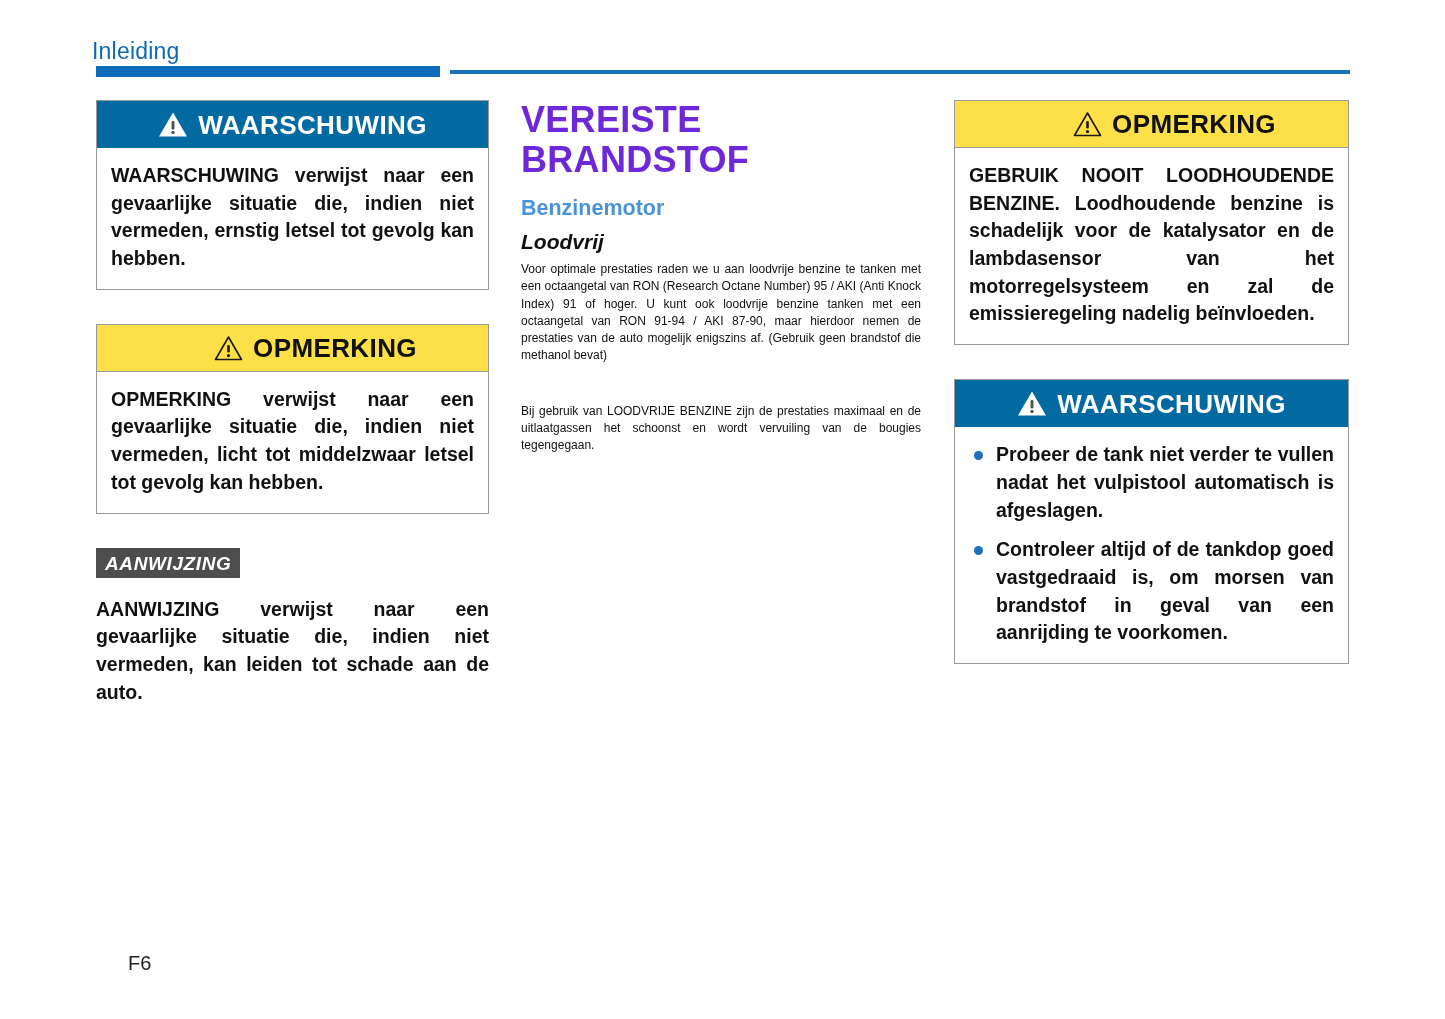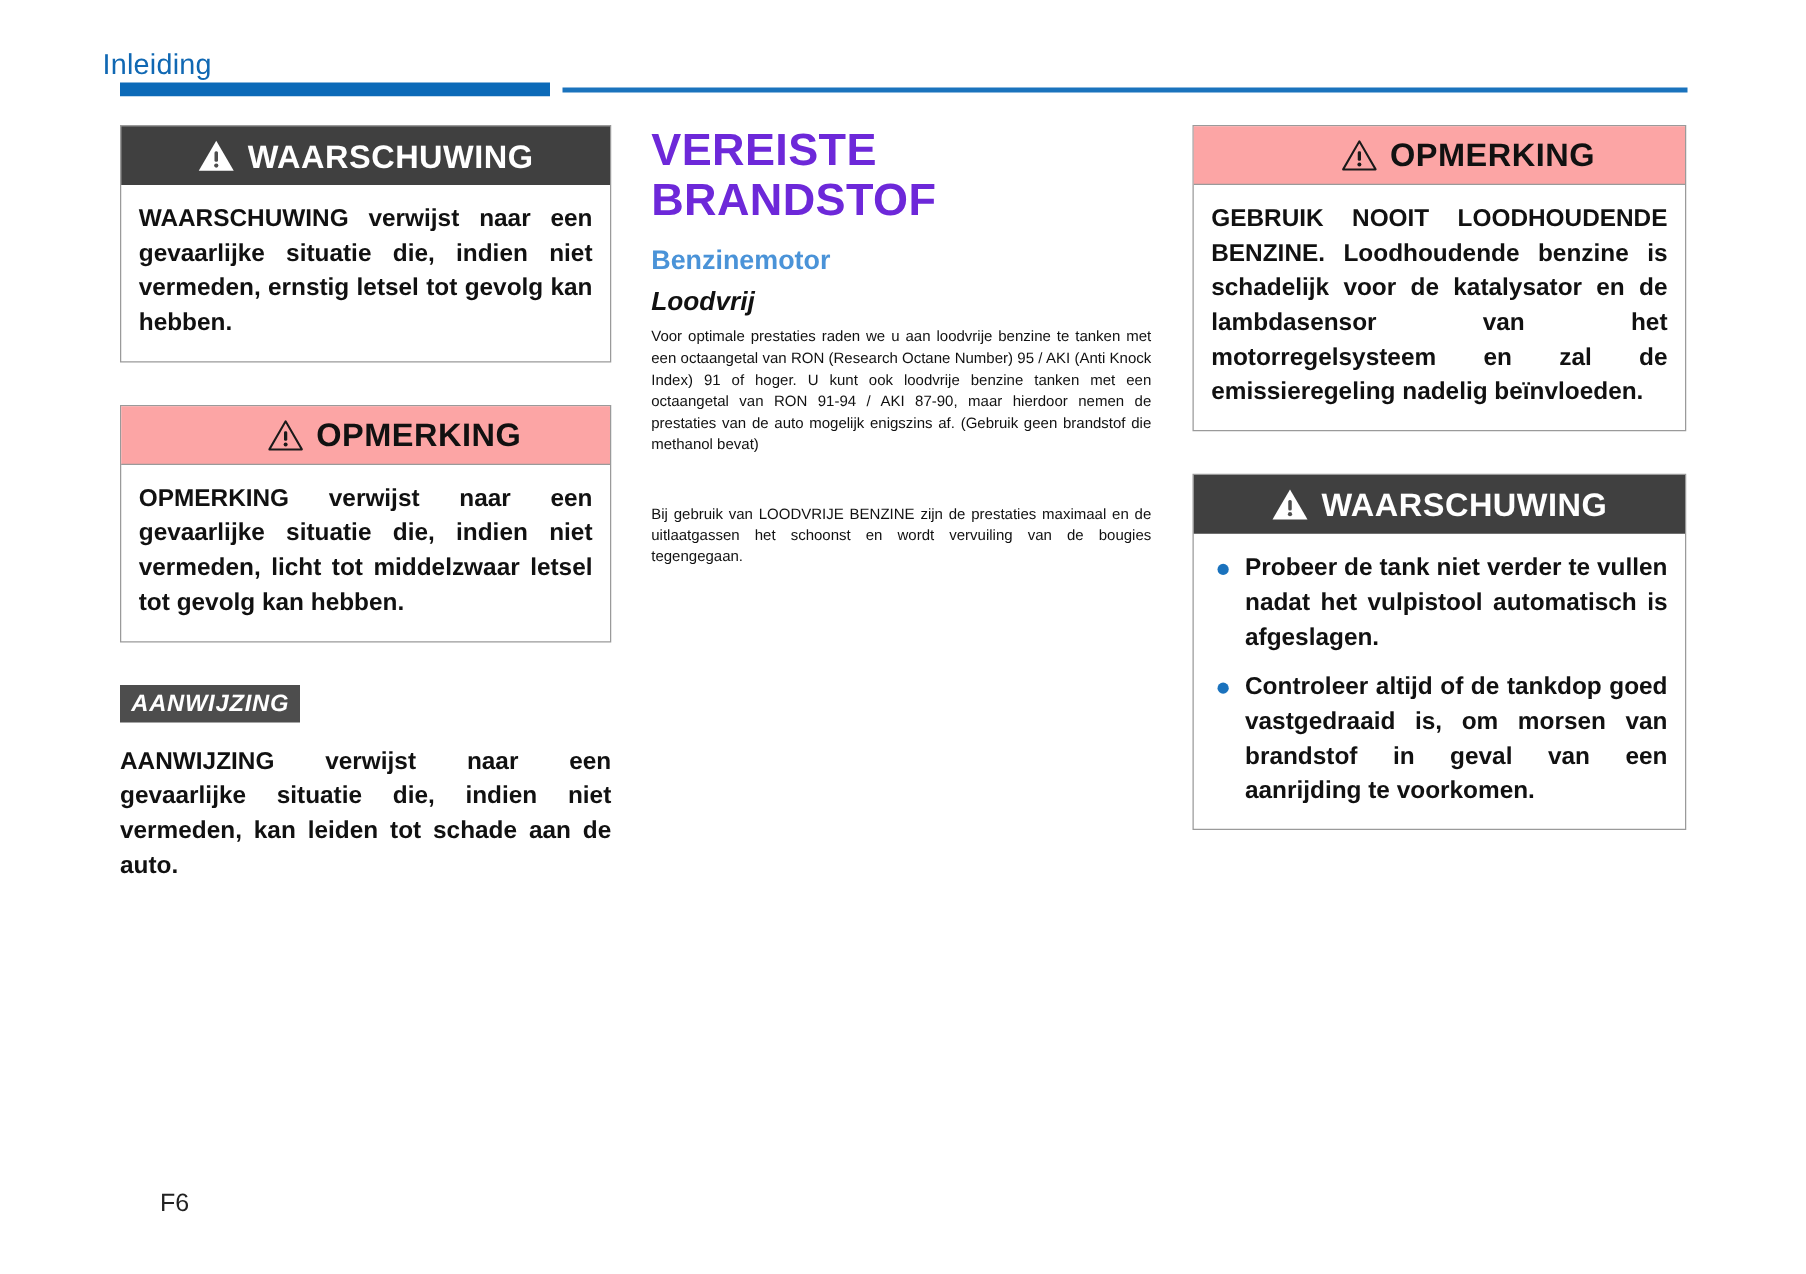--- a/index.html
+++ b/index.html
@@ -19,21 +19,21 @@
   
   #page-header {
     position: absolute;
     left: 0;
     top: 0;
     width: 1445px;
     height: 90px;
   }
   #header-title {
     position: absolute;
-    left: 82px;
+    left: 92px;
     top: 38px;
     font-size: 23px;
     font-weight: 400;
     color: #1068b3;
     letter-spacing: 0.2px;
     white-space: nowrap;
   }
   #header-bar-thick {
     position: absolute;
     left: 96px;
@@ -70,25 +70,25 @@
   .callout-head {
     display: flex;
     align-items: center;
     justify-content: center;
     gap: 10px;
     height: 47px;
     box-sizing: border-box;
     border-bottom: 1px solid #9a9a9a;
   }
   .callout-head.warning {
-    background: #404040;
+    background: #0369a1;
     border-bottom: none;
   }
   .callout-head.notice {
-    background: #fca5a5;
+    background: #fde047;
     padding-left: 46px;
   }
   .callout-title {
     font-size: 26px;
     font-weight: 700;
     letter-spacing: 0.4px;
     line-height: 1;
   }
   .callout-head.warning .callout-title { color: #ffffff; }
   .callout-head.notice  .callout-title { color: #111111; }

